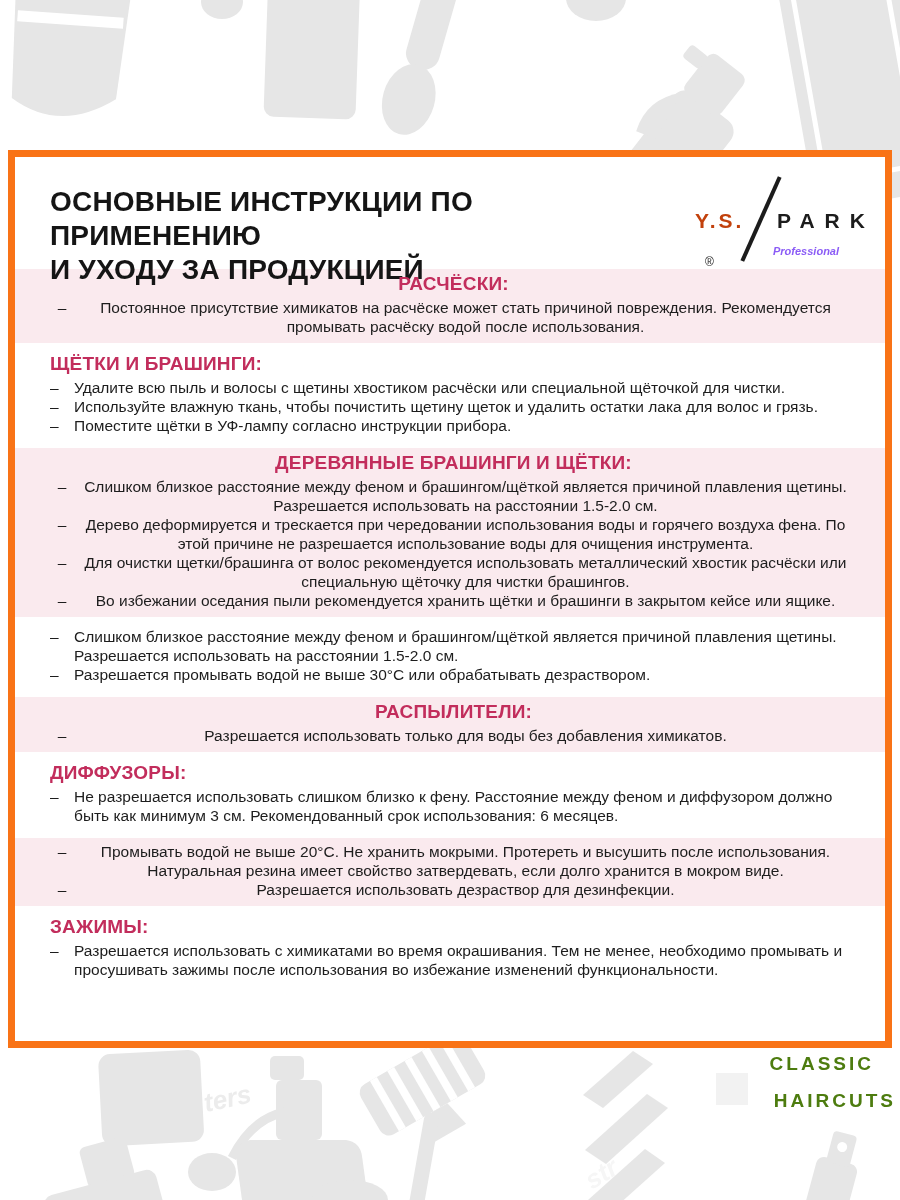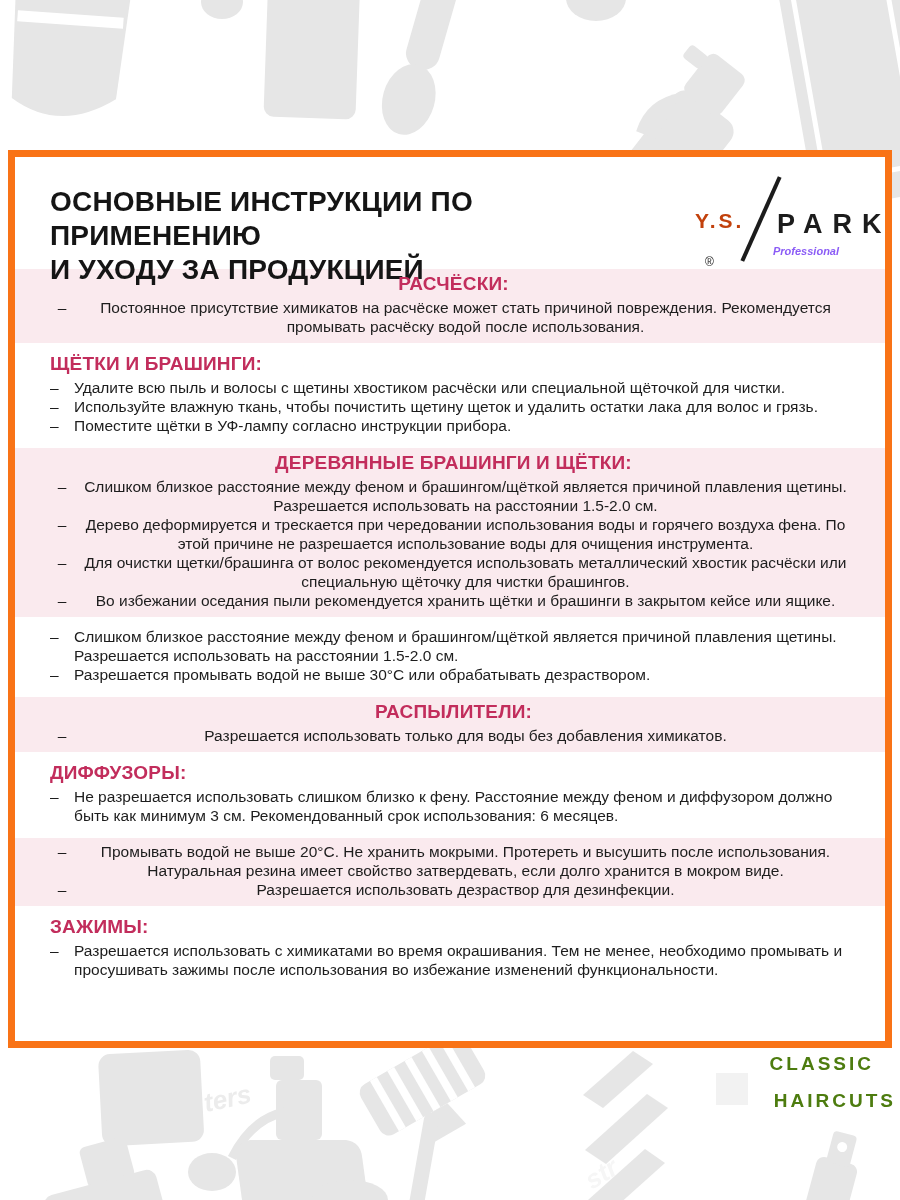--- a/index.html
+++ b/index.html
@@ -27,21 +27,21 @@
     display:flex;justify-content:space-between;align-items:flex-start;
     padding:28px 16px 0 35px;height:112px;box-sizing:border-box;
   }
   .page-title{
     margin:0;font-size:28px;line-height:34px;font-weight:bold;color:#151515;
     letter-spacing:0.2px;
   }
   
   .logo{position:relative;width:190px;height:95px;flex-shrink:0;margin-top:-6px;}
   .logo .ys{position:absolute;left:16px;top:30px;font-size:21px;font-weight:bold;color:#c2410c;letter-spacing:3px;}
-  .logo .park{position:absolute;left:98px;top:30px;font-size:27px;font-weight:bold;color:#1c1c1c;letter-spacing:10px;}
+  .logo .park{position:absolute;left:98px;top:30px;font-size:21px;font-weight:bold;color:#1c1c1c;letter-spacing:10px;}
   .logo .slash{position:absolute;left:80px;top:-6px;width:4px;height:92px;background:#1c1c1c;transform:rotate(24deg);}
   .logo .prof{position:absolute;left:94px;top:66px;font-size:11px;font-weight:bold;font-style:italic;color:#8b5cf6;}
   .logo .reg{position:absolute;left:26px;top:76px;font-size:12px;color:#1c1c1c;}
 
   
   .sections{padding:0;}
   .section{padding:4px 28px 7px 35px;margin-bottom:6px;}
   .section.tinted{background:#faeaee;text-align:center;}
   .section h2{
     margin:0 0 3px 0;font-size:19px;line-height:22px;font-weight:bold;

